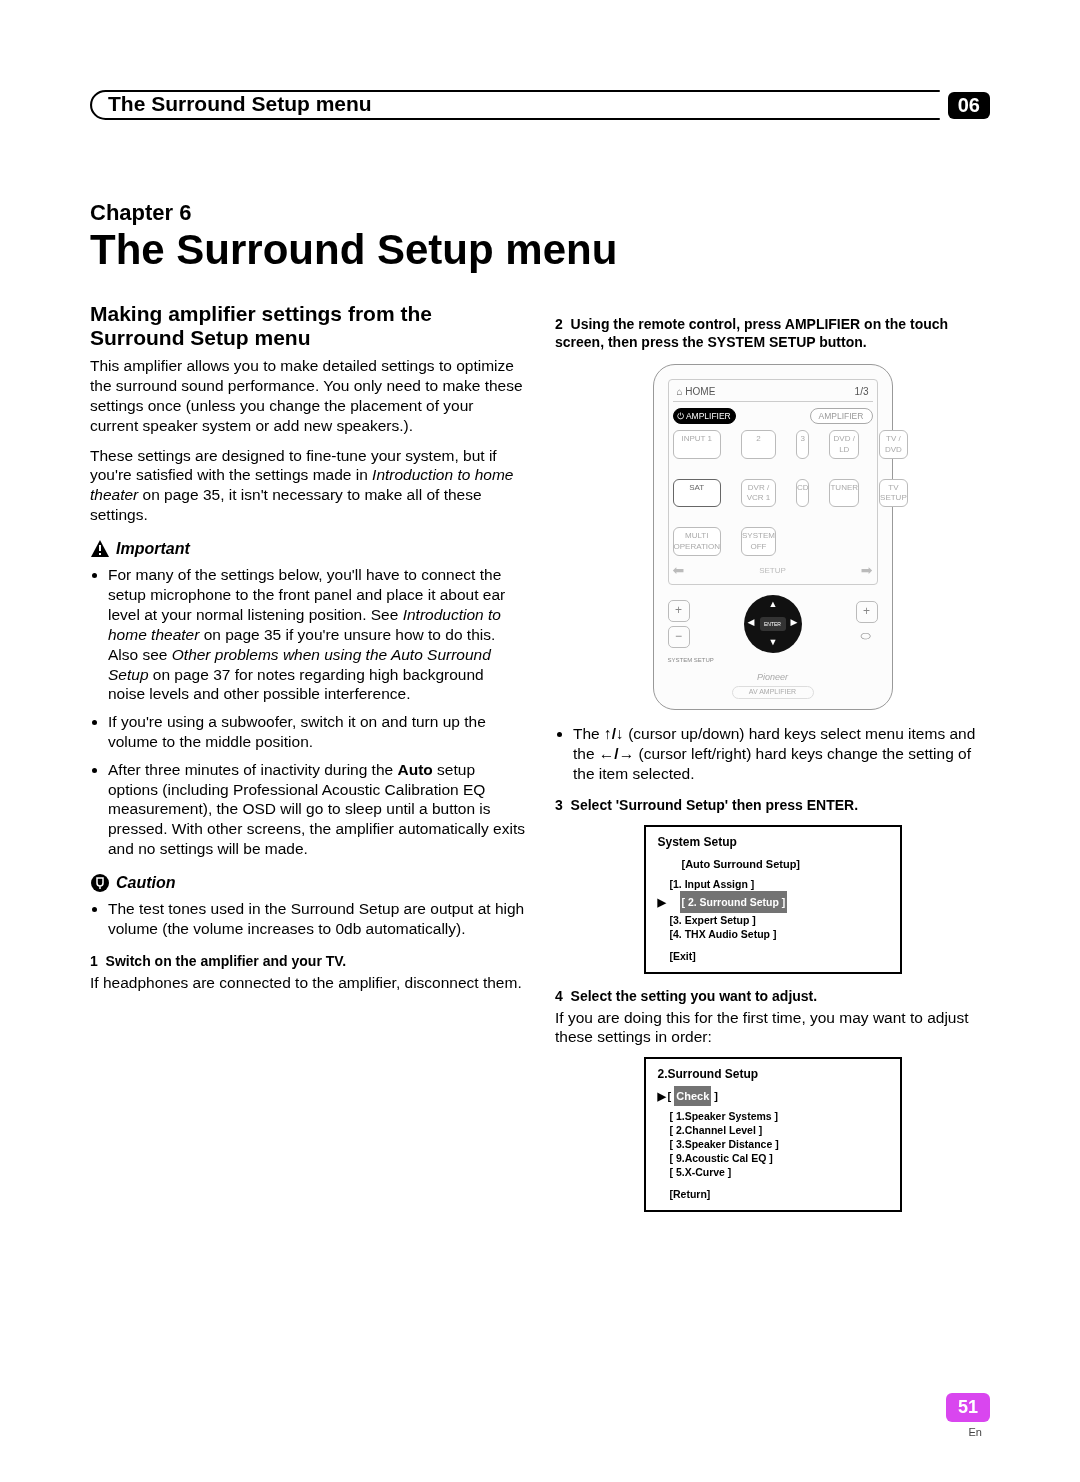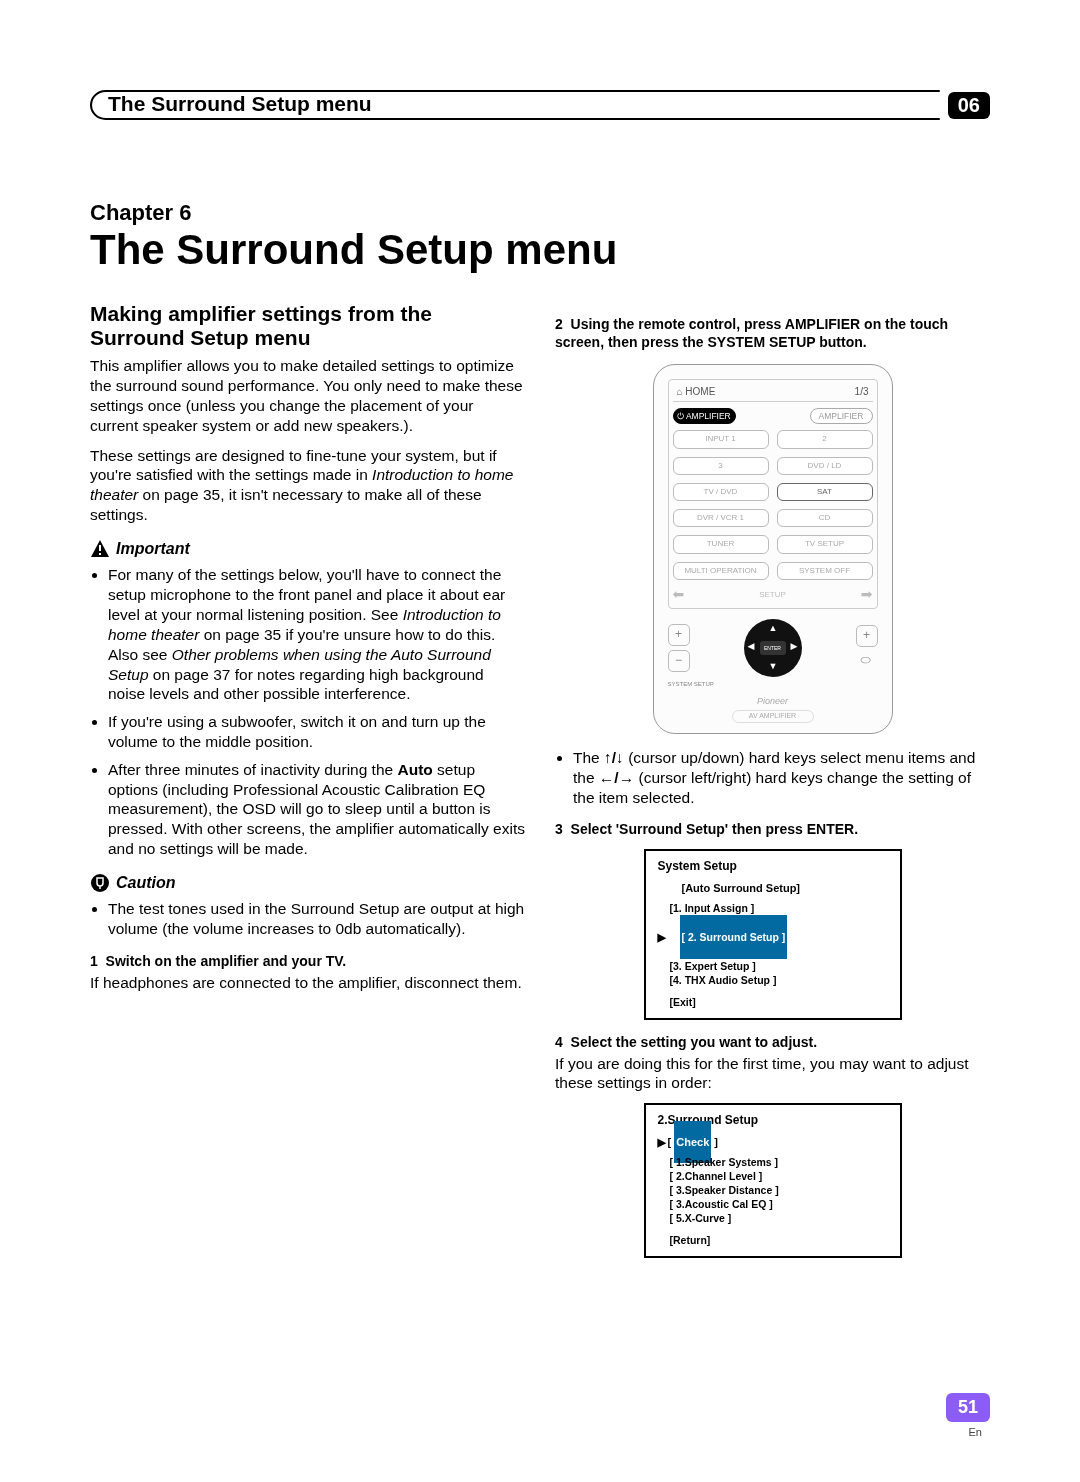--- a/index.html
+++ b/index.html
@@ -112,22 +112,22 @@
   .remote-busrow {
     display:flex; justify-content:space-between; margin:6px 0;
   }
   .remote-pill {
     font-size:8.5px; border:1px solid #aaa; border-radius:10px;
     padding:2px 3px; width:55px; text-align:center; color:#999;
     background:#fff;
   }
   .remote-pill.active { background:#000; color:#fff; border-color:#000; }
   .remote-grid {
-    display:grid; grid-template-columns: repeat(2, 1fr);
-    gap:8px; margin-top:4px;
+    display:grid; grid-template-columns: repeat(5, 1fr);
+    gap:20px; margin-top:4px;
   }
   .remote-btn {
     border:1px solid #bbb; border-radius:6px; font-size:8px;
     text-align:center; padding:3px 0; color:#aaa; background:#fff;
   }
   .remote-btn.sel { border-color:#666; color:#666; font-weight:normal; }
   .remote-nav {
     display:flex; justify-content:space-between; align-items:center;
     margin-top:6px; font-size:14px; color:#bbb;
   }
@@ -166,26 +166,26 @@
     font-weight:bold;
     padding: 8px 12px 8px 12px;
   }
   .osd-title { font-size:12px; margin-bottom:6px; }
   .osd-line { margin-left:24px; margin-bottom:6px; }
   .osd-item { margin-left:12px; font-size:10.5px; line-height:1.35; }
   .osd-item.sel { display:inline-block; }
   .osd-sel-wrap { margin-left:0; }
   .osd-sel-caret { display:inline-block; width:10px; }
   .osd .highlight {
-    background:#0369a1; color:#fff; padding:15px 2px;
+    background:#737373; color:#fff; padding:4px 2px;
   }
   .page-number {
     position:absolute;
     bottom:60px; right:90px;
-    background:#8b5cf6; color:#fff;
+    background:#d946ef; color:#fff;
     border-radius:6px;
     font-weight:bold;
     font-size:18px;
     padding:4px 12px;
     text-align:center;
   }
   .page-lang {
     position:absolute;
     bottom:44px; right:98px;
     font-size:11px; color:#444;
@@ -340,21 +340,21 @@
         <span class="step-num">4</span>&nbsp;&nbsp;<span>Select the setting you want to adjust.</span>
       </p>
       <p class="para">If you are doing this for the first time, you may want to adjust these settings in order:</p>
 
       <div class="osd">
         <div class="osd-title">2.Surround Setup</div>
         <div class="osd-sel-wrap" style="margin-bottom:6px;"><span class="osd-sel-caret">▶</span><span>[ </span><span class="highlight">Check</span><span> ]</span></div>
         <div class="osd-item">[ 1.Speaker Systems ]</div>
         <div class="osd-item">[ 2.Channel Level ]</div>
         <div class="osd-item">[ 3.Speaker Distance ]</div>
-        <div class="osd-item">[ 3.Acoustic Cal EQ ]</div>
+        <div class="osd-item">[ 9.Acoustic Cal EQ ]</div>
         <div class="osd-item">[ 5.X-Curve ]</div>
         <div class="osd-item" style="margin-top:8px;">[Return]</div>
       </div>
     </div>
   </div>
 
   <div class="page-number">51</div>
   <div class="page-lang">En</div>
 </div>
 

